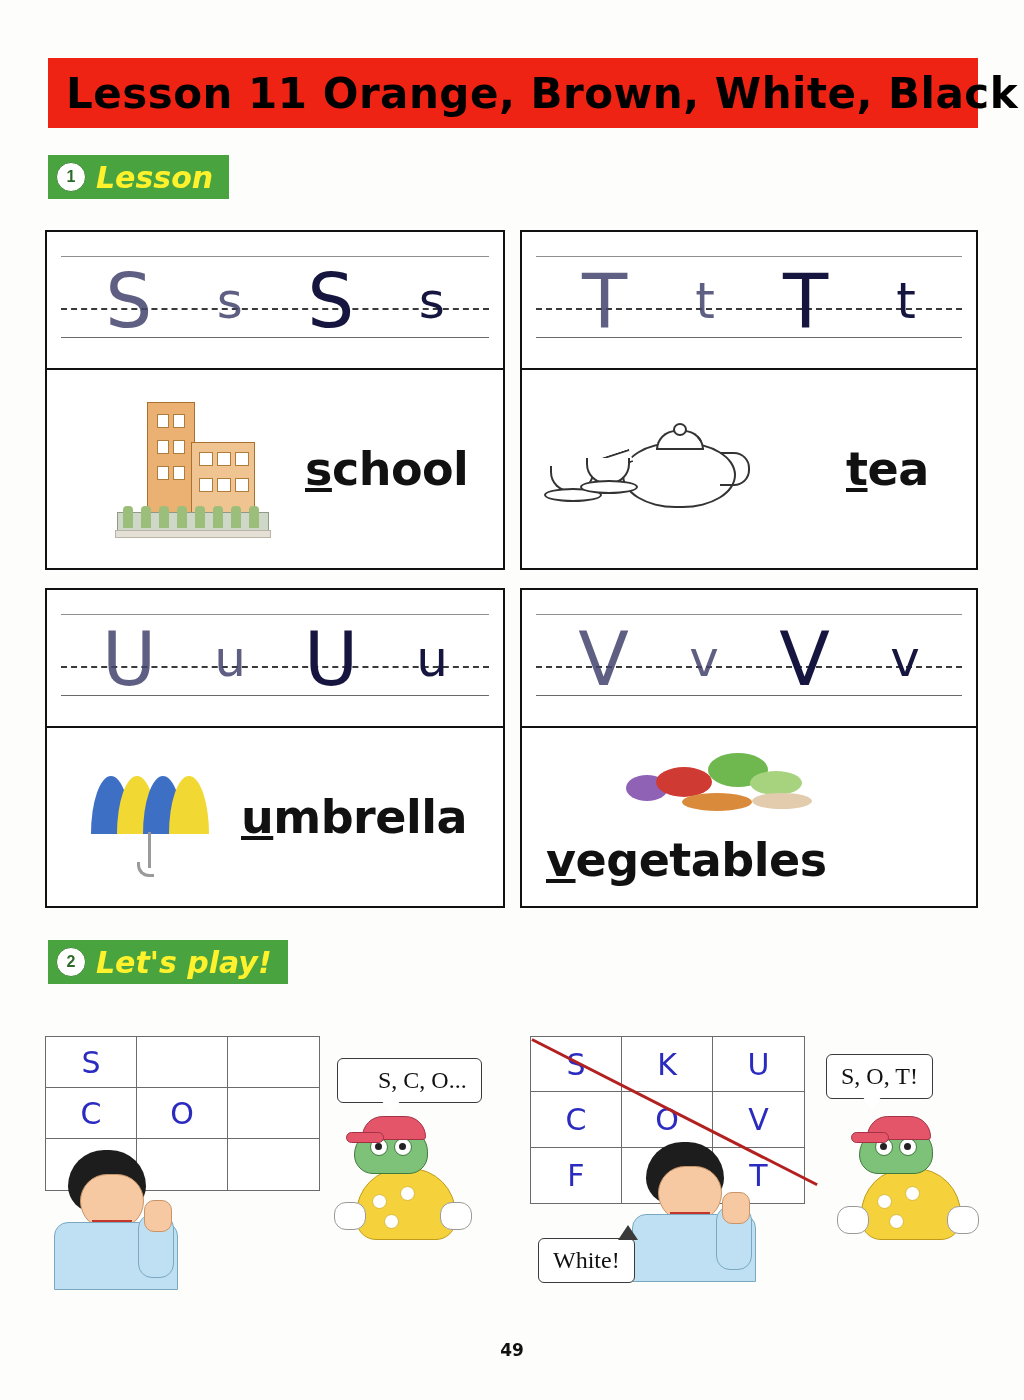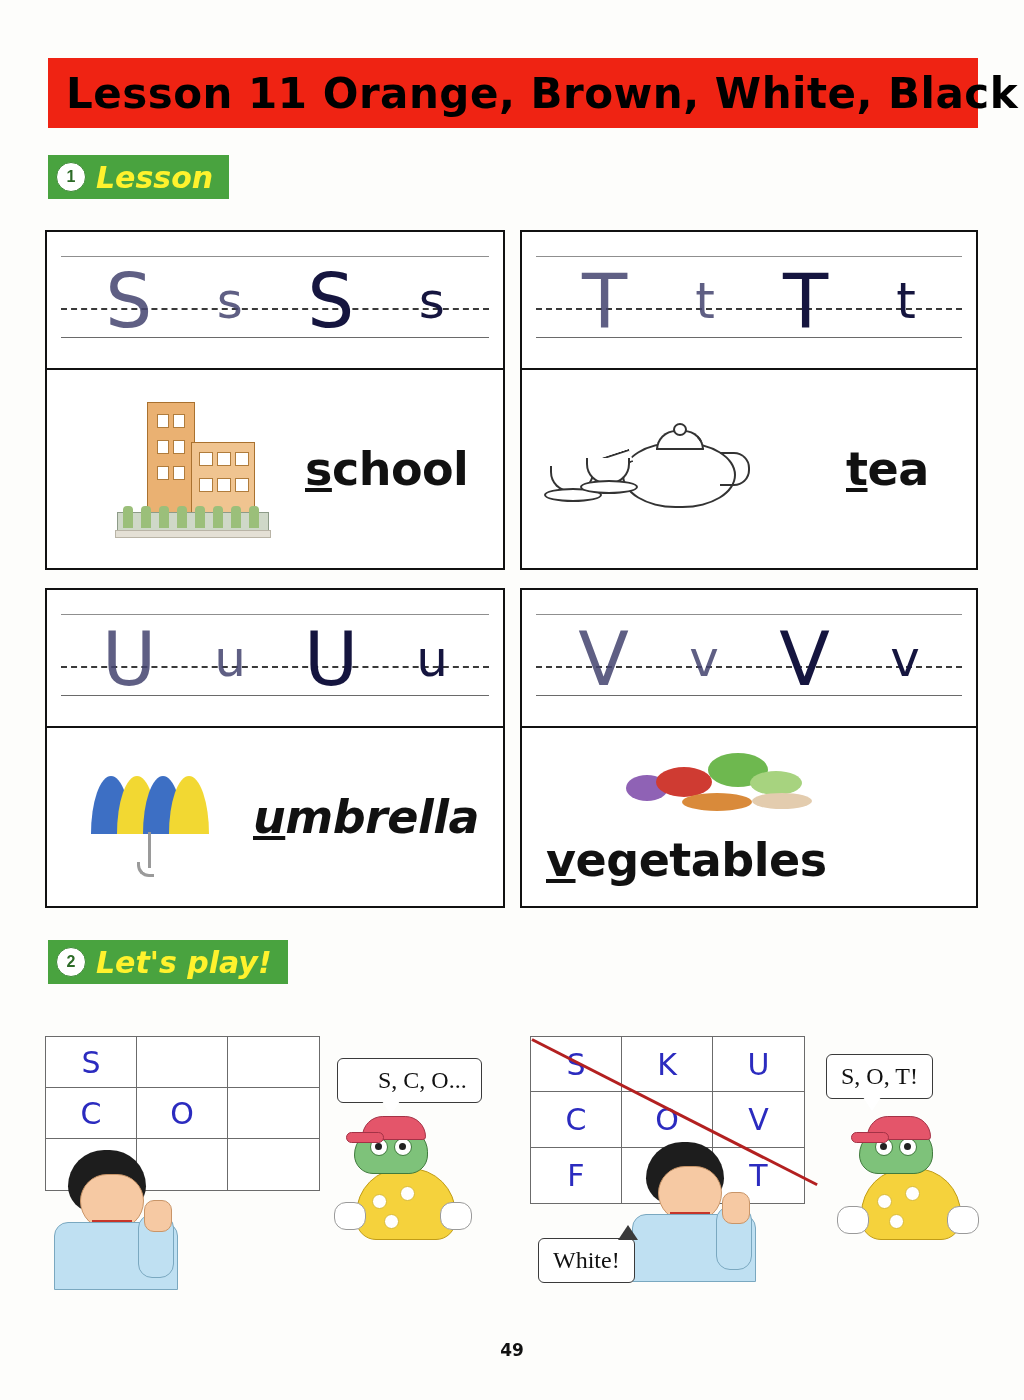--- a/index.html
+++ b/index.html
@@ -461,21 +461,21 @@
       <div class="art umb-art" style="margin-left:40px;">
         <div class="umb-dome">
           <div class="umb-seg" style="left:0px; background:#3d6fc4;"></div>
           <div class="umb-seg" style="left:26px; background:#f2d832;"></div>
           <div class="umb-seg" style="left:52px; background:#3d6fc4;"></div>
           <div class="umb-seg" style="left:78px; background:#f2d832;"></div>
         </div>
         <div class="umb-pole"></div>
         <div class="umb-hook"></div>
       </div>
-      <div class="word-text" style="margin-left:36px;font-style:italic;">
+      <div class="word-text" style="margin-left:24px;">
         <u>u</u><span>mbrella</span>
       </div>
     </div>
   </div>
 
   <div class="letter-card" style="left:520px; top:588px; width:458px; height:320px;">
     <div class="trace-area">
       <div class="rule top"></div>
       <div class="rule mid"></div>
       <div class="rule base"></div>

